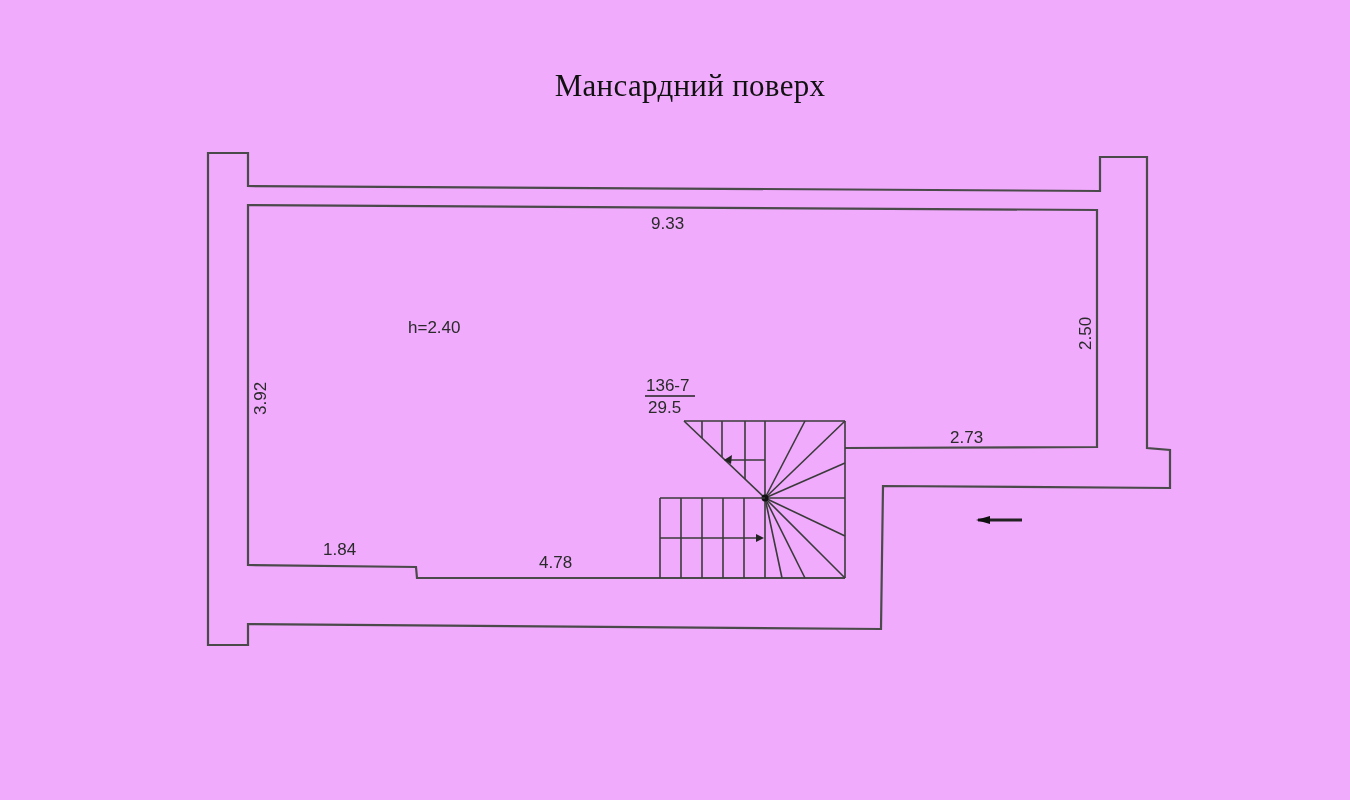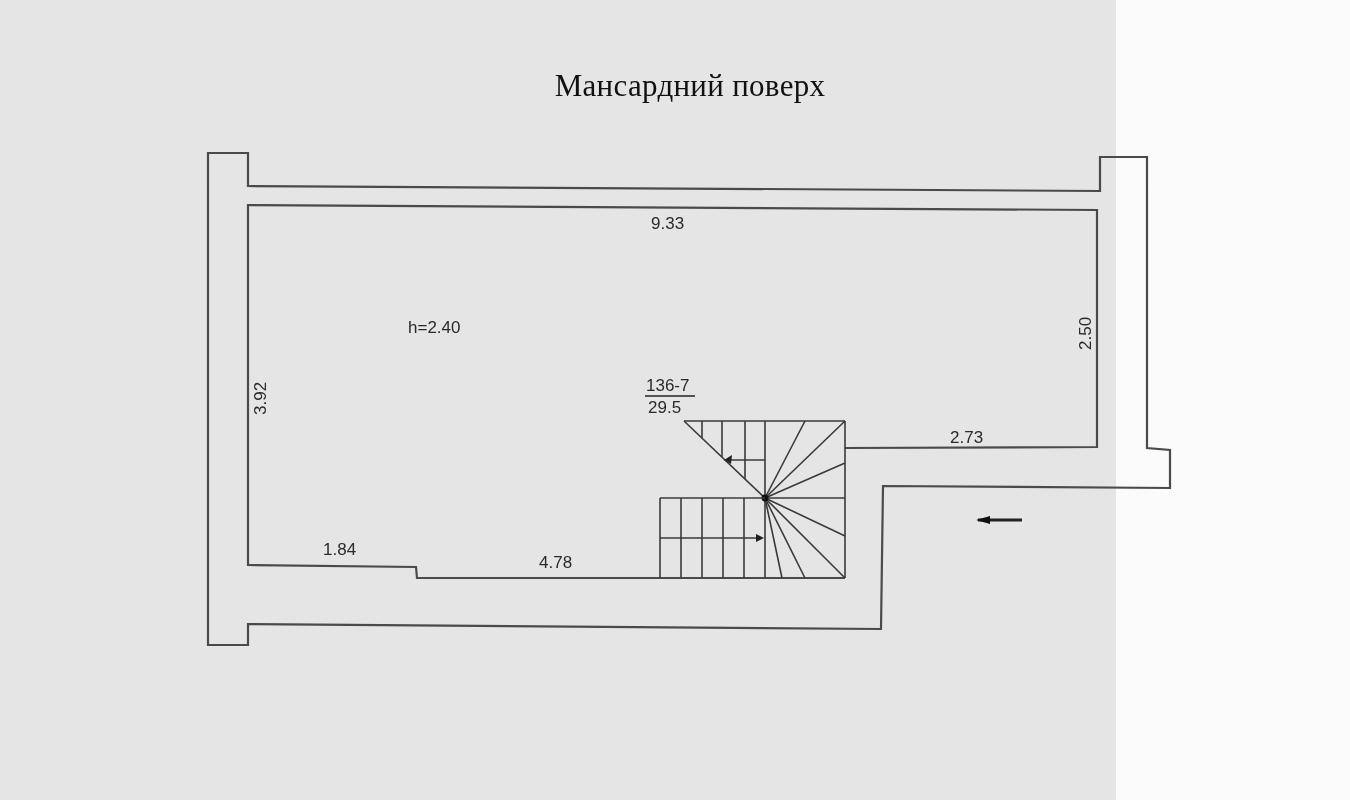--- a/index.html
+++ b/index.html
@@ -5,23 +5,23 @@
     html, body {
       margin: 0;
       padding: 0;
       width: 1350px;
       height: 800px;
       overflow: hidden;
       background: #fbfbfb;
     }
     .page {
       position: relative;
-      width: 1116px;
+      width: 1350px;
       height: 800px;
-      background: #e5e5e5;
+      background: #f0abfc;
     }
     .title {
       position: absolute;
       left: 0;
       top: 68px;
       width: 1380px;
       text-align: center;
       font-family: "Liberation Serif", "DejaVu Serif", serif;
       font-size: 31px;
       color: #111;

